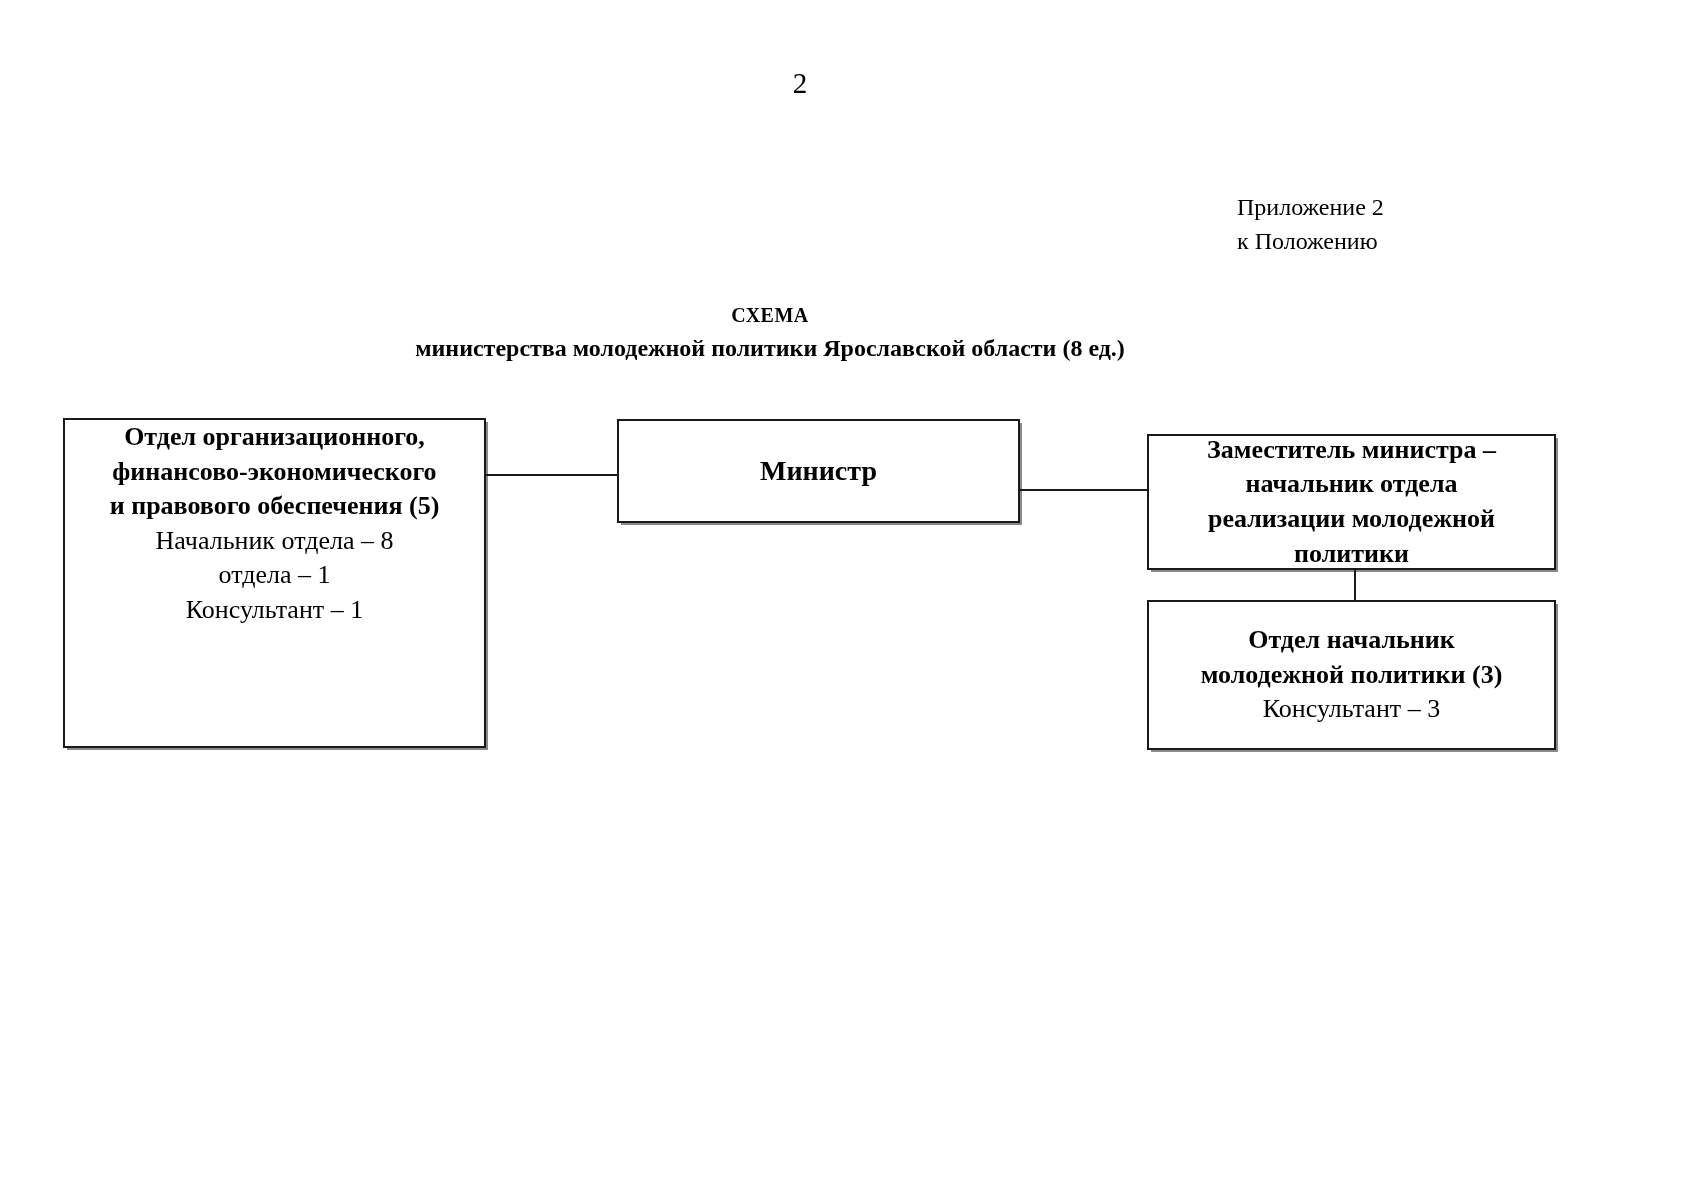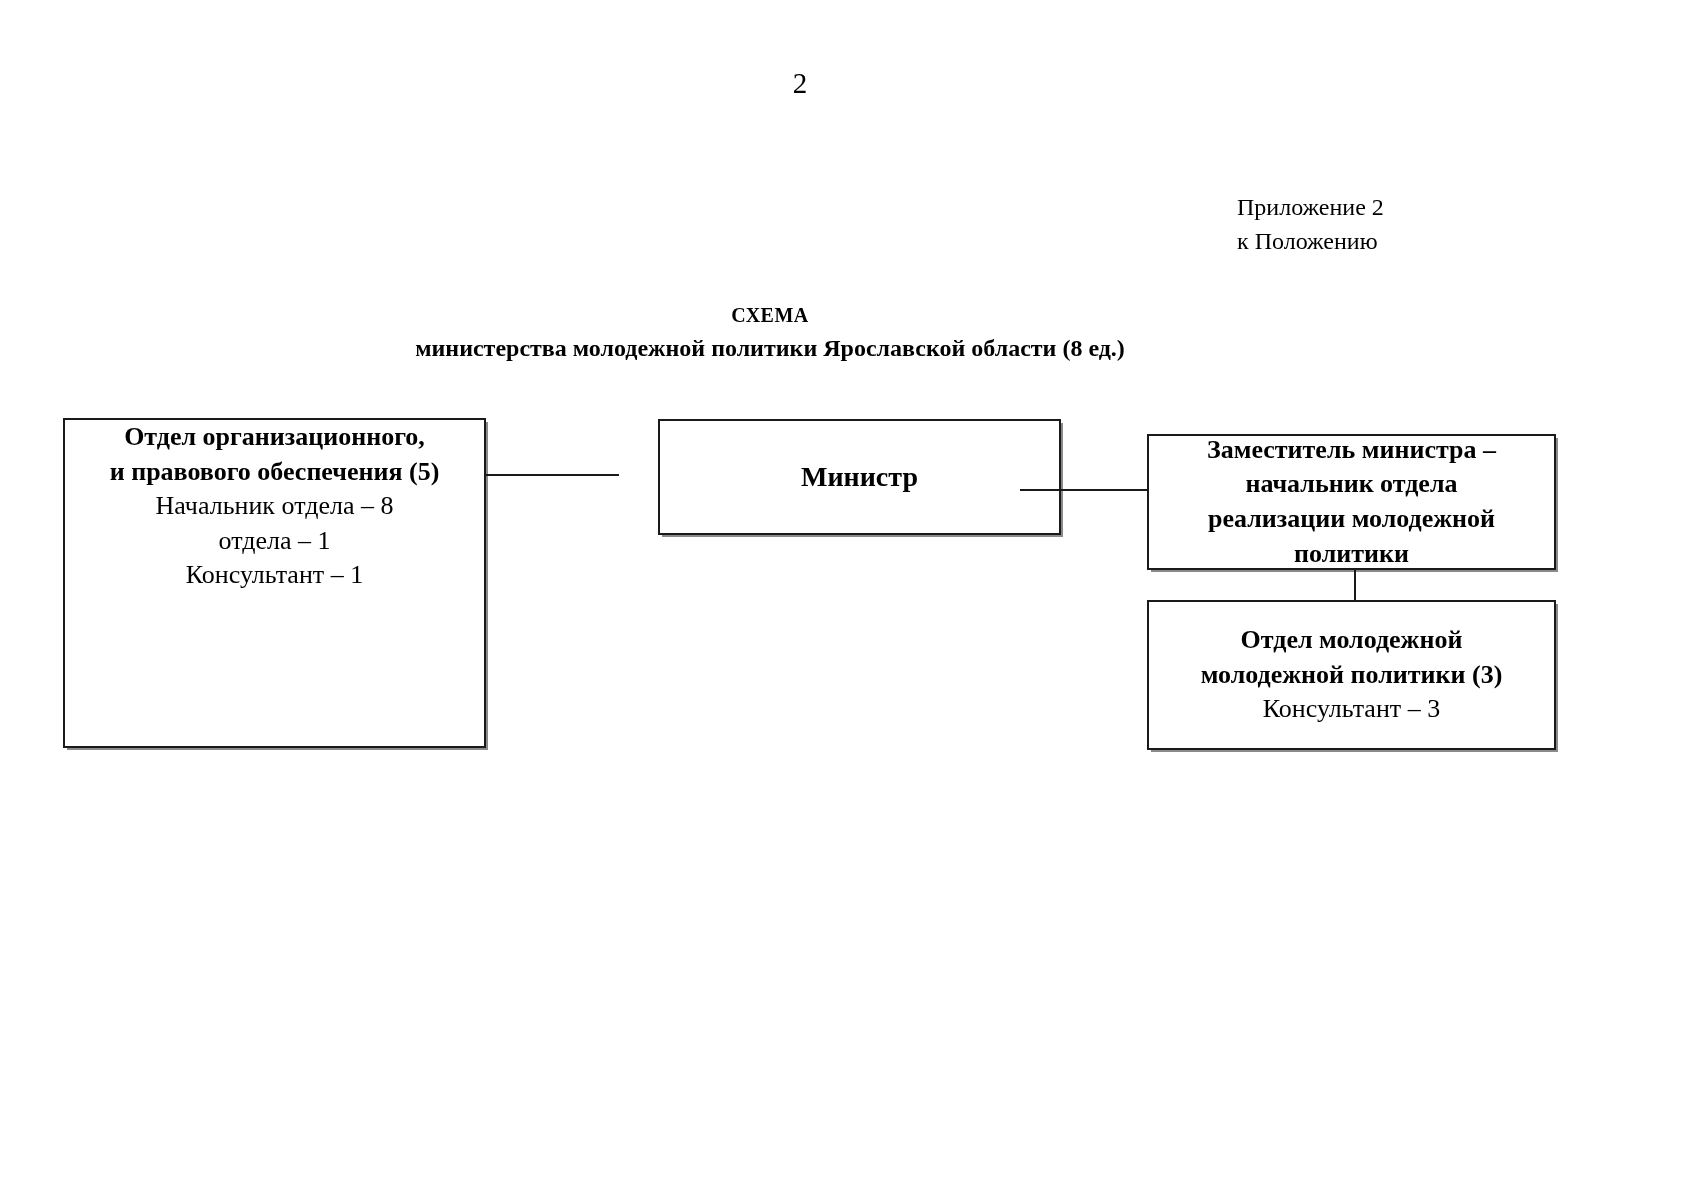--- a/index.html
+++ b/index.html
@@ -89,23 +89,22 @@
     width: 423px;
     height: 330px;
     justify-content: flex-start;
   }
 
   
   #box-minister {
     left: 617px;
     top: 419px;
     width: 403px;
-    height: 116px;
+    height: 104px;
     justify-content: center;
-    margin-left: 41px;
   }
   #box-minister .box-line {
     font-size: 28px;
   }
 
   
   #box-deputy {
     left: 1147px;
     top: 434px;
     width: 409px;
@@ -161,39 +160,40 @@
     <div>к Положению</div>
   </div>
 
   <div class="title-block">
     <div class="title-main">СХЕМА</div>
     <div class="title-sub">министерства молодежной политики Ярославской области (8 ед.)</div>
   </div>
 
   <div class="box" id="box-org">
       <div class="box-line bold">Отдел организационного,</div>
+      <div class="box-line bold">финансово-экономического</div>
       <div class="box-line bold">и правового обеспечения (5)</div>
       <div class="box-line">Начальник отдела – 8</div>
       <div class="box-line">отдела – 1</div>
       <div class="box-line">Консультант – 1</div>
     </div>
 
   <div class="box" id="box-minister">
       <div class="box-line bold">Министр</div>
     </div>
 
   <div class="box" id="box-deputy">
       <div class="box-line bold">Заместитель министра –</div>
       <div class="box-line bold">начальник отдела</div>
       <div class="box-line bold">реализации молодежной</div>
       <div class="box-line bold">политики</div>
     </div>
 
   <div class="box" id="box-impl">
-      <div class="box-line bold">Отдел молодежной</div>
+      <div class="box-line bold">Отдел начальник</div>
       <div class="box-line bold">молодежной политики (3)</div>
       <div class="box-line">Консультант – 3</div>
     </div>
 
   <div class="conn conn-h" id="conn-org-minister"></div>
   <div class="conn conn-h" id="conn-minister-deputy"></div>
   <div class="conn conn-v" id="conn-deputy-impl"></div>
 
 </div>
 

